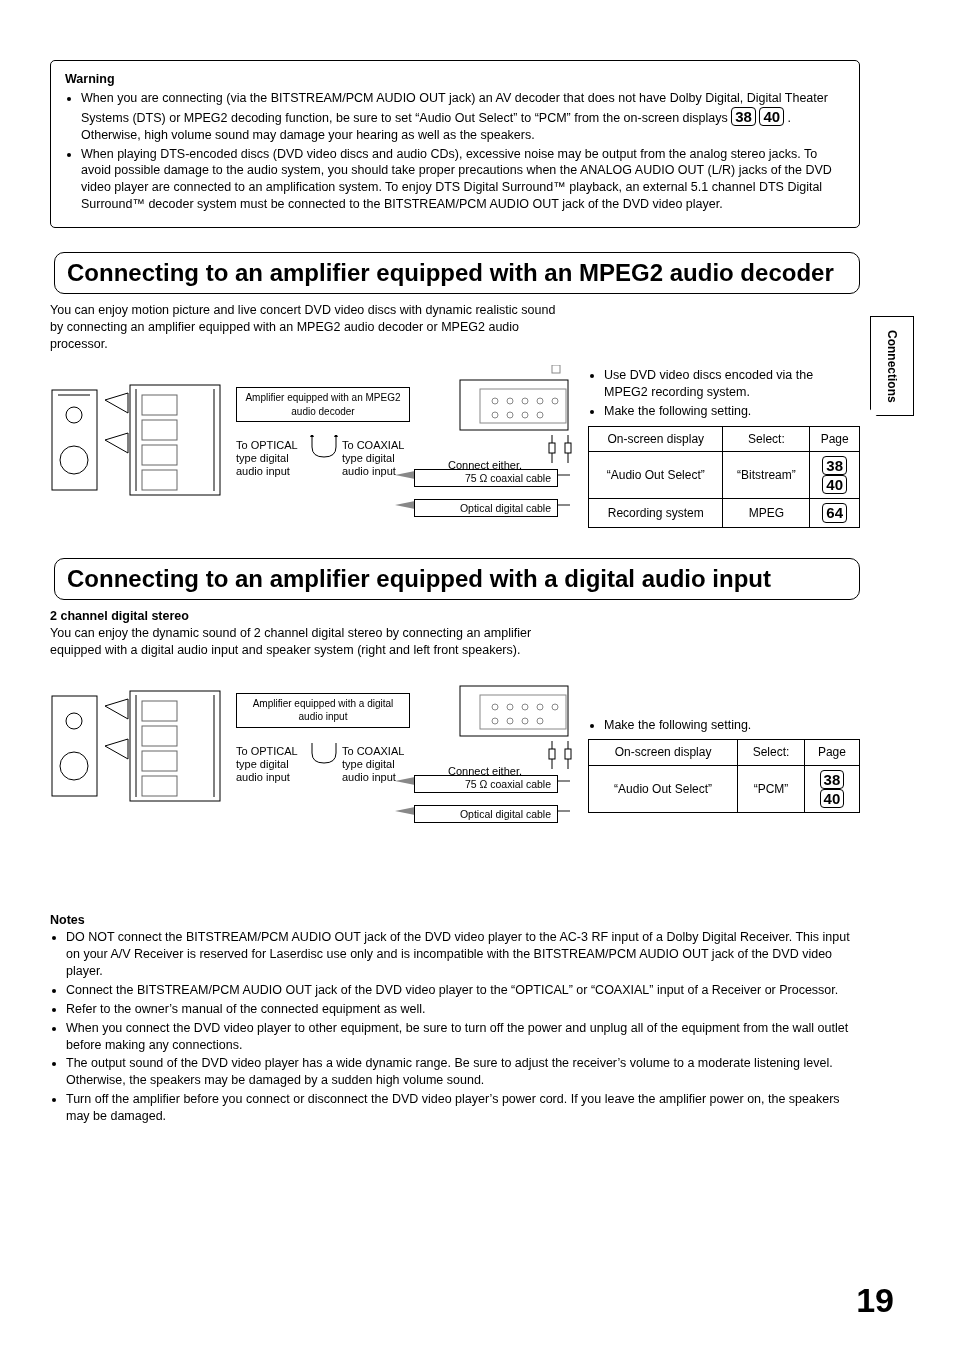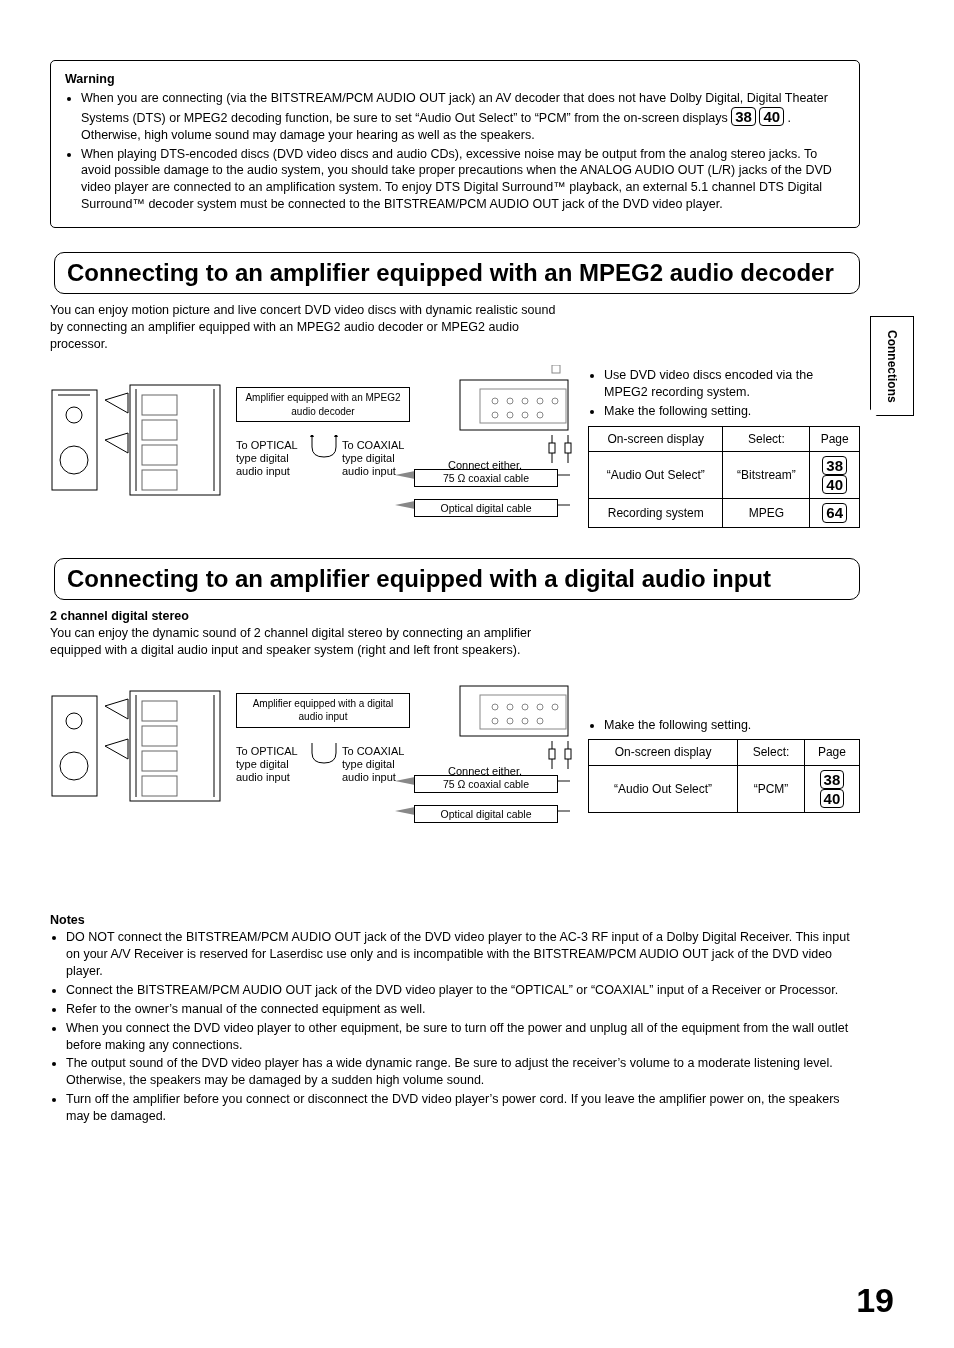--- a/index.html
+++ b/index.html
@@ -115,21 +115,21 @@
     right: 60px;
     bottom: 24px;
     font-size: 34px;
     font-weight: bold;
   }
   .cable-label {
     border:1px solid #000;
     font-size:10.5px;
     padding:1px 6px;
     background:#fff;
-    text-align:center;
+    text-align:right;
     display:inline-block;
   }
   .amp-label {
     border:1px solid #000;
     font-size:10px;
     padding:3px 6px;
     background:#fff;
     text-align:center;
     width:160px;
   }

